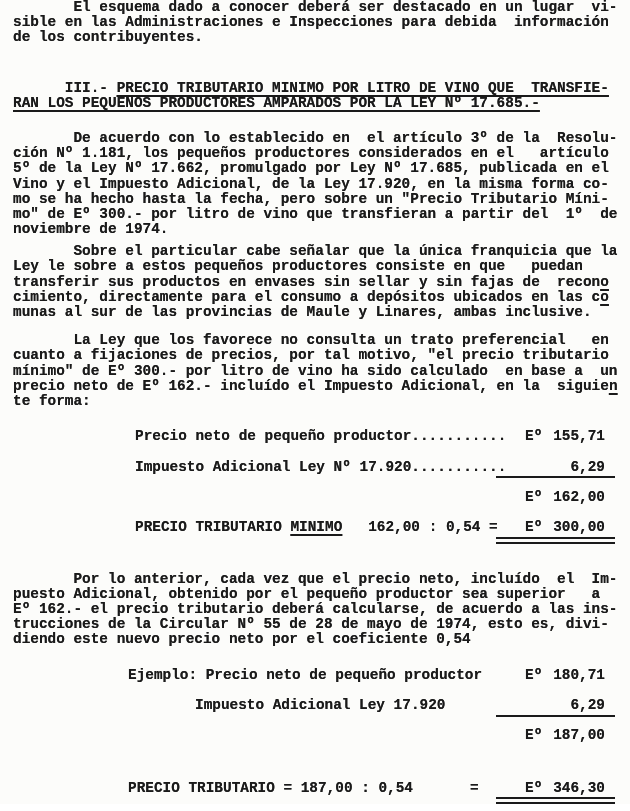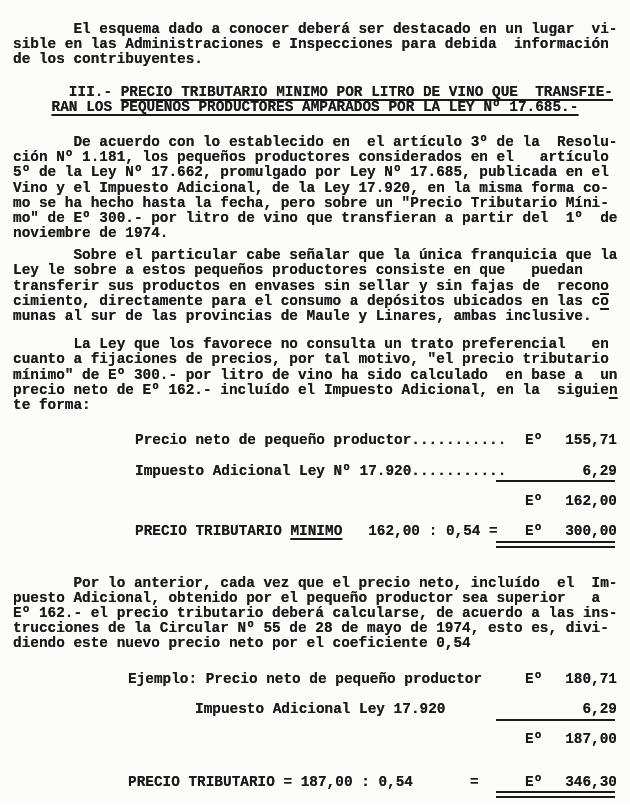--- a/index.html
+++ b/index.html
@@ -1,53 +1,53 @@
 <!DOCTYPE html>
 <html><head>
 <meta charset="utf-8">
 <style>
   html, body { margin: 0; padding: 0; background: #ffffff; }
   .page {
     position: relative;
     width: 630px;
     height: 804px;
     box-sizing: border-box;
-    padding: 22px 13px 0 13px;
+    padding: 0 13px 0 13px;
     background: #fcfcfa;
     color: #1a1a1a;
     font-family: "Liberation Mono", "DejaVu Sans Mono", monospace;
     font-size: 14.4px;
     font-weight: bold;
     text-shadow: 0 0 0.5px rgba(20,20,20,0.75);
     overflow: hidden;
   }
   .ln {
     white-space: pre;
     line-height: 15.2px;
     height: 15.2px;
   }
   .u {
     text-decoration: underline;
     text-decoration-thickness: 1.5px;
     text-underline-offset: 2.5px;
   }
-  .heading { margin-top: 17px; text-align: center; }
+  .heading { margin-top: 35px; }
   .p2 { margin-top: 20px; }
   .p3 { margin-top: 7px; }
   .p4 { margin-top: 13px; }
   .table1 { margin-top: 19px; }
   .p5 { margin-top: 22px; }
   .table2 { margin-top: 19px; }
   .trow { position: relative; height: 30.4px; }
-  .trow.mt6 { margin-top: 12px; }
+  .trow.mt6 { margin-top: 22px; }
   .tl { position: absolute; left: 122px; white-space: pre; }
   .tl2a { left: 115px; }
   .tl2b { left: 182px; }
   .cur { position: absolute; left: 512px; }
-  .amt { position: absolute; right: 0; }
+  .amt { position: absolute; right: 12px; }
   .eq  { position: absolute; left: 457px; }
   .rule {
     position: absolute;
     left: 483px;
     width: 119px;
     top: 17.5px;
     border-top: 2px solid #1a1a1a;
   }
   .rule.double {
     height: 3px;

